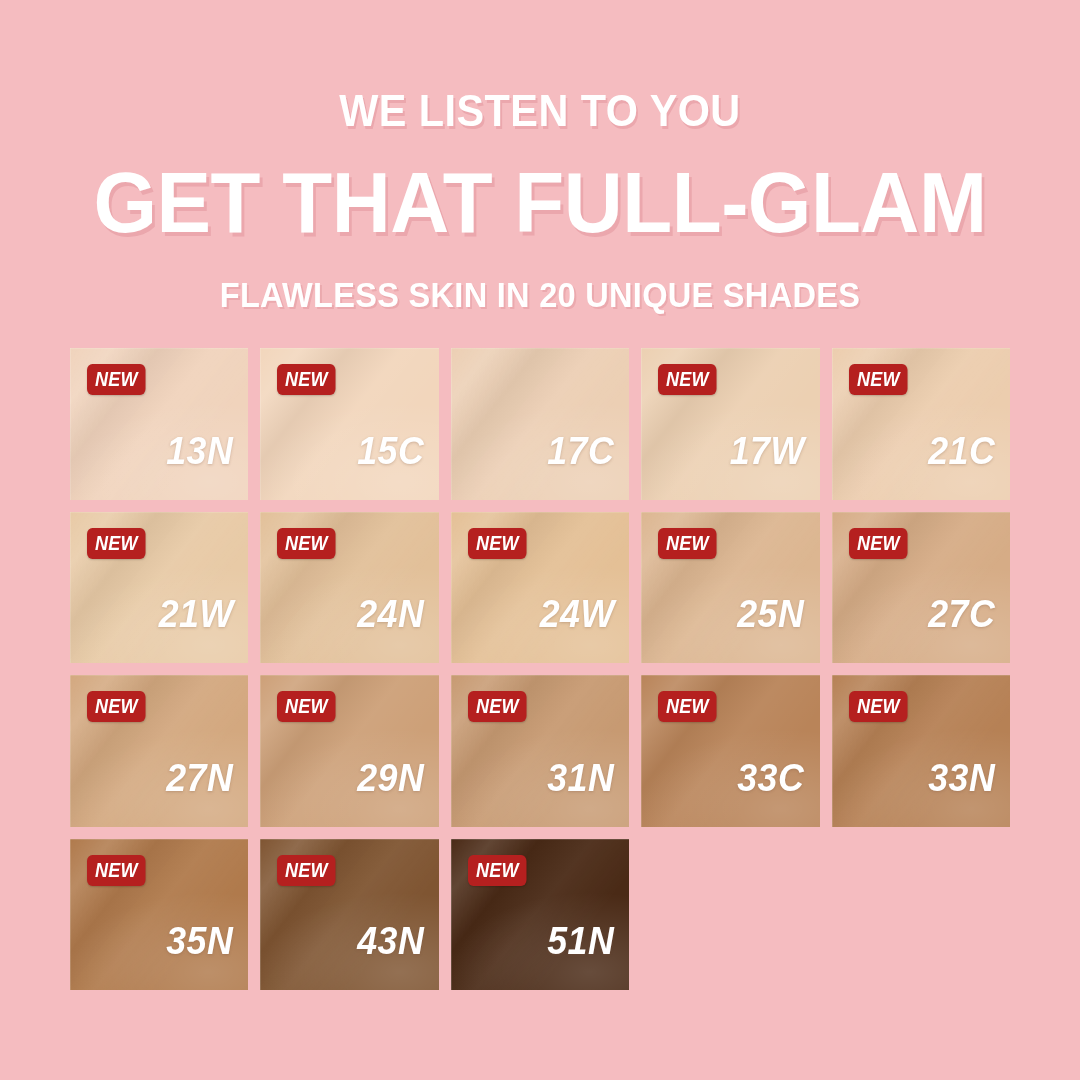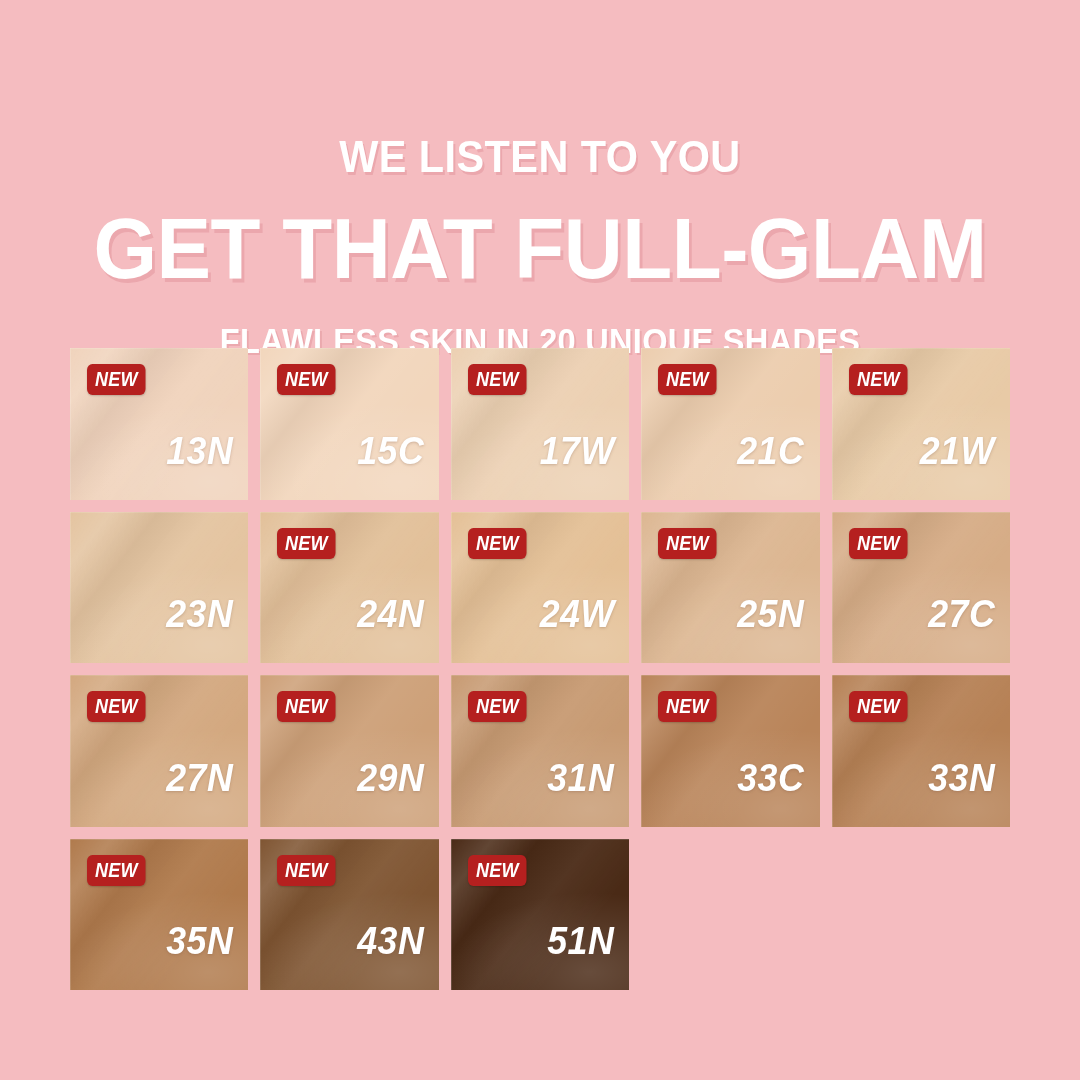--- a/index.html
+++ b/index.html
@@ -22,21 +22,20 @@
     box-sizing: border-box;
   }
 
   
   .headline-block {
     position: absolute;
     top: 88px;
     left: 0;
     width: 1080px;
     text-align: center;
-    margin-top: 46px;
   }
 
   .eyebrow {
     font-family: "Liberation Sans", sans-serif;
     font-weight: bold;
     font-size: 45px;
     letter-spacing: 0.5px;
     color: #ffffff;
     line-height: 1.0;
     transform: scaleX(0.92);
@@ -170,35 +169,35 @@
 
   <div id="swatch-grid">
       <div class="swatch" style="background: rgb(240, 211, 188);">
         <span class="new-badge">NEW</span>
         <span class="shade-label">13N</span>
       </div>
       <div class="swatch" style="background: rgb(242, 214, 188);">
         <span class="new-badge">NEW</span>
         <span class="shade-label">15C</span>
       </div>
+      <div class="swatch" style="background: rgb(236, 207, 180);">
+        <span class="shade-label">17C</span>
+      </div>
       <div class="swatch" style="background: rgb(236, 208, 178);">
         <span class="new-badge">NEW</span>
         <span class="shade-label">17W</span>
       </div>
       <div class="swatch" style="background: rgb(236, 205, 174);">
         <span class="new-badge">NEW</span>
         <span class="shade-label">21C</span>
       </div>
       <div class="swatch" style="background: rgb(232, 202, 166);">
         <span class="new-badge">NEW</span>
         <span class="shade-label">21W</span>
       </div>
-      <div class="swatch" style="background: rgb(228, 196, 160);">
-        <span class="shade-label">23N</span>
-      </div>
       <div class="swatch" style="background: rgb(226, 192, 153);">
         <span class="new-badge">NEW</span>
         <span class="shade-label">24N</span>
       </div>
       <div class="swatch" style="background: rgb(228, 192, 150);">
         <span class="new-badge">NEW</span>
         <span class="shade-label">24W</span>
       </div>
       <div class="swatch" style="background: rgb(220, 182, 145);">
         <span class="new-badge">NEW</span>

